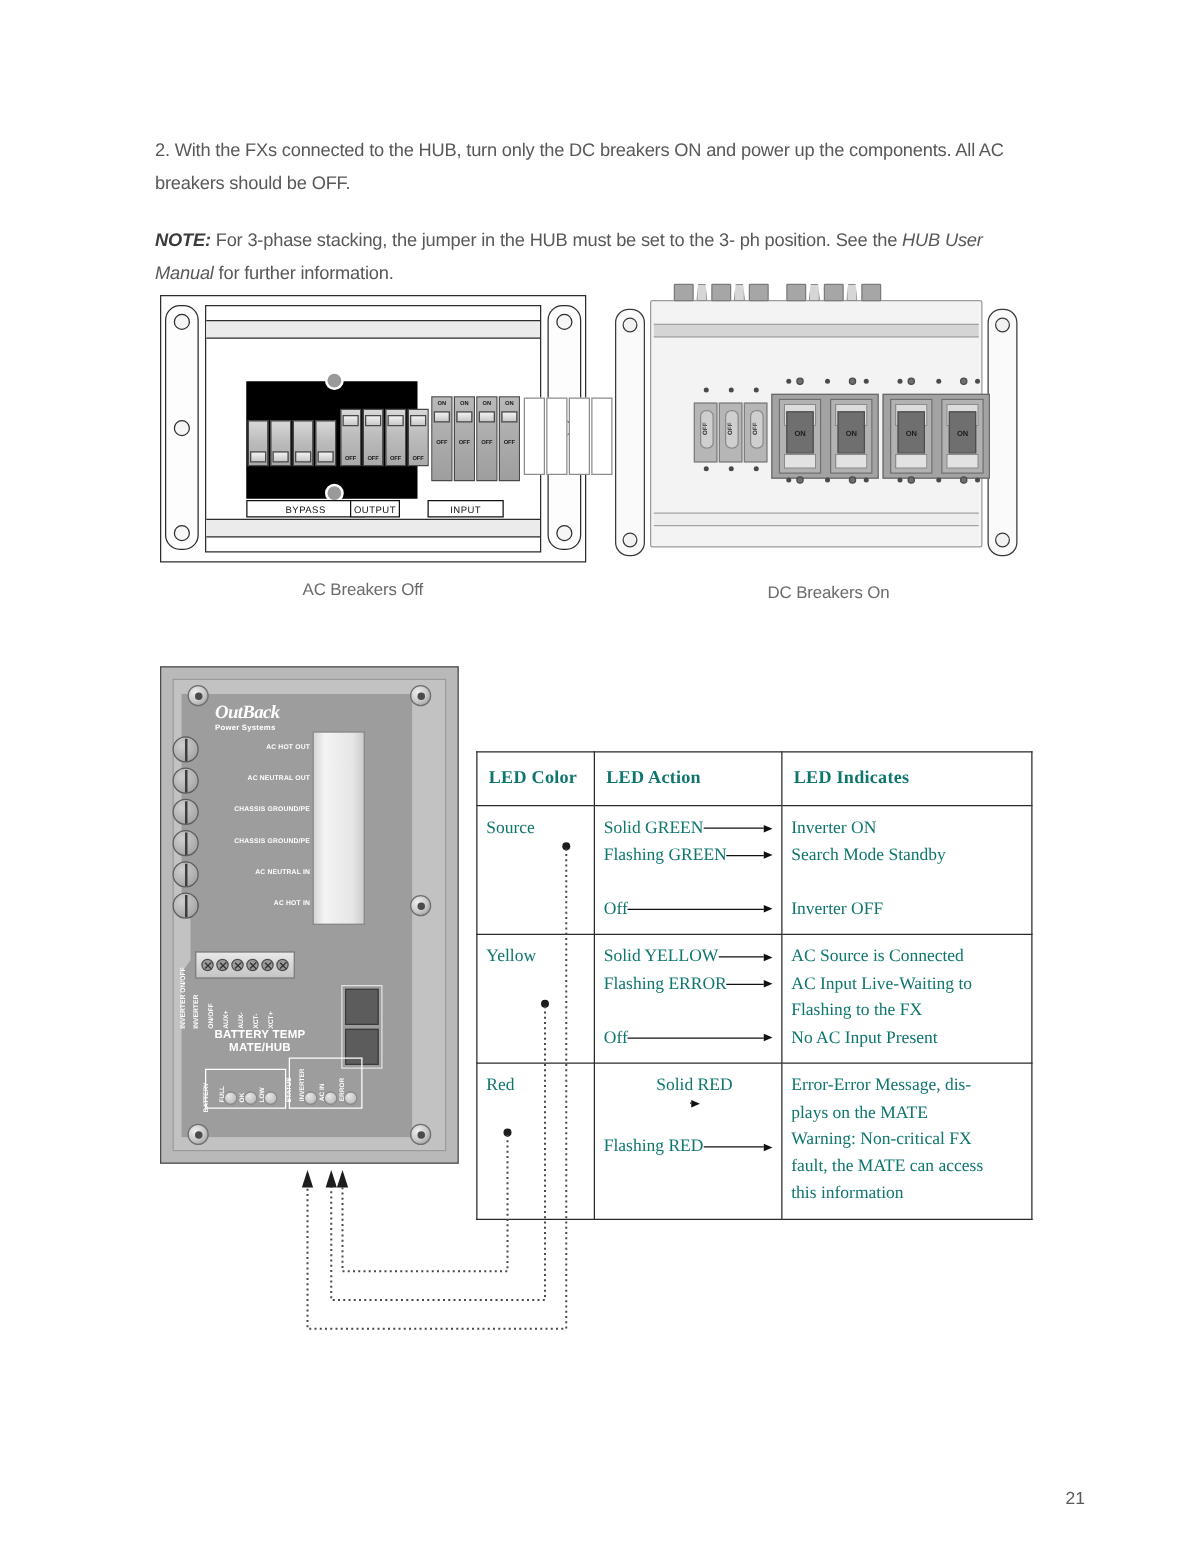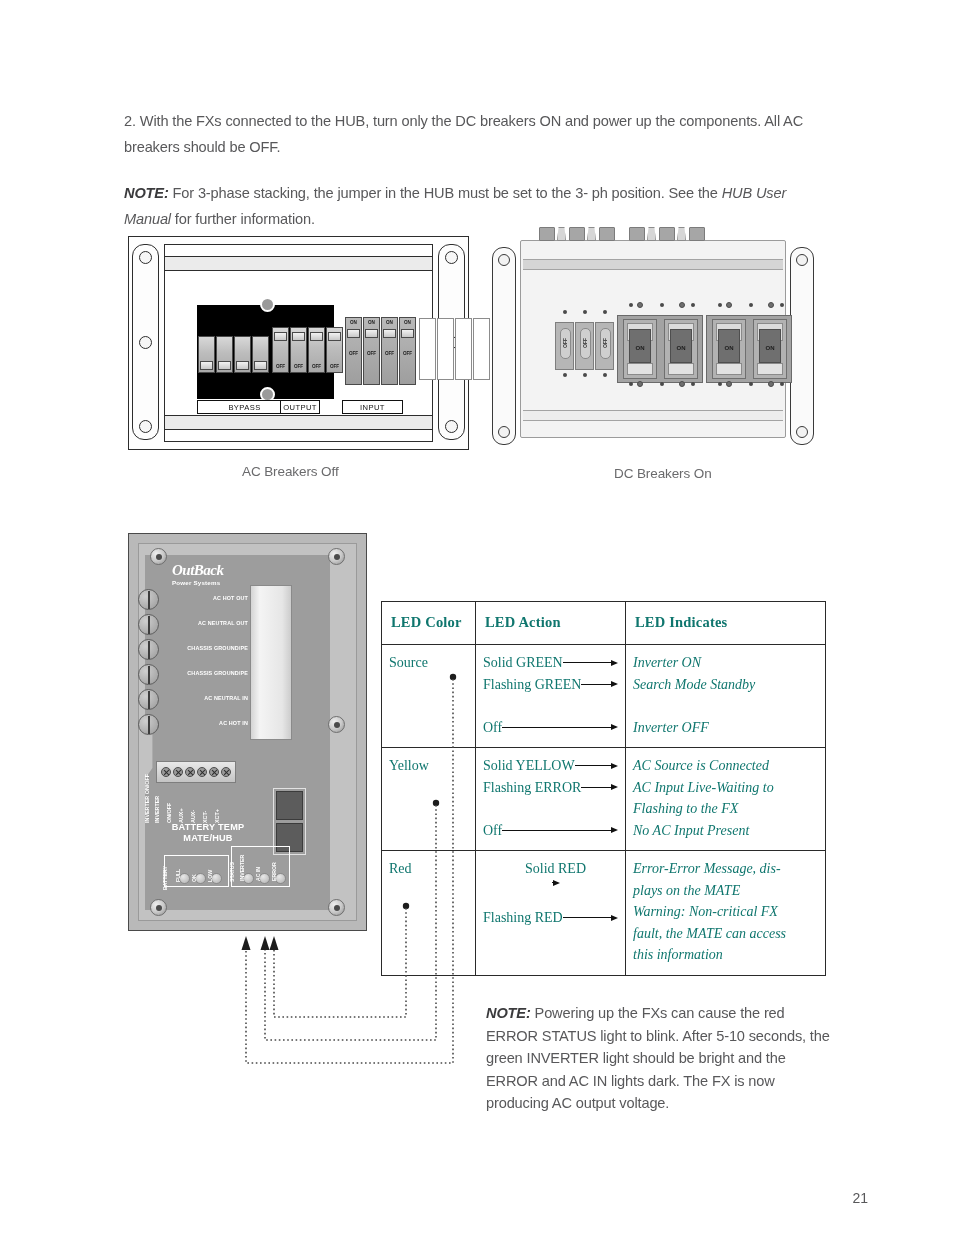--- a/index.html
+++ b/index.html
@@ -257,21 +257,21 @@
     padding: 7px 7px 9px 7px;
   }
   .ledtable th {
     font-size: 14.5px; font-weight: bold; text-align: left;
     padding: 12px 7px 13px 9px;
     letter-spacing: .2px;
   }
   .ledtable .c-color { width: 94px; }
   .ledtable .c-act   { width: 150px; }
   .ledtable td { font-size: 14px; line-height: 21.5px; }
-  .cellpad { padding-left: 2px; font-style: italic; }
+  .cellpad { padding-left: 2px; }
   .arrowrow { display: flex; align-items: center; white-space: nowrap; }
   .arrowrow .lbl { }
   .arrowrow .arw { flex: 1 1 auto; display: flex; align-items: center; min-width: 8px; }
   .arrowrow .arw .ln { flex: 1 1 auto; height: 1.4px; background: #111; }
   .arrowrow .arw .hd {
     width: 0; height: 0; border-left: 7px solid #111;
     border-top: 3.6px solid transparent; border-bottom: 3.6px solid transparent;
   }
   .spacerline { height: 21.5px; }
 
@@ -682,19 +682,16 @@
 
     <circle cx="436" cy="803" r="3.2" fill="#1d1d1d"></circle>
     <path d="M436,805 L436,1040 L265,1040 L265,950" fill="none" stroke="#4a4a4a" stroke-width="1.6" stroke-dasharray="1.6 2.6"></path>
     <polygon points="265,936 260.5,950 269.5,950" fill="#1d1d1d"></polygon>
 
     <circle cx="406" cy="906" r="3.2" fill="#1d1d1d"></circle>
     <path d="M406,908 L406,1017 L274,1017 L274,950" fill="none" stroke="#4a4a4a" stroke-width="1.6" stroke-dasharray="1.6 2.6"></path>
     <polygon points="274,936 269.5,950 278.5,950" fill="#1d1d1d"></polygon>
   </svg>
 
-  <div class="para" style="left:486px; top:1002px; width:344px; line-height:22.5px;">
-    <b>NOTE:</b><span> Powering up the FXs can cause the red ERROR STATUS light to blink. After 5-10 seconds, the green INVERTER light should be bright and the ERROR and AC IN lights dark. The FX is now producing AC output voltage.</span>
-  </div>
 
   <div class="pageno">21</div>
 
 </div>
 
 </body></html>

